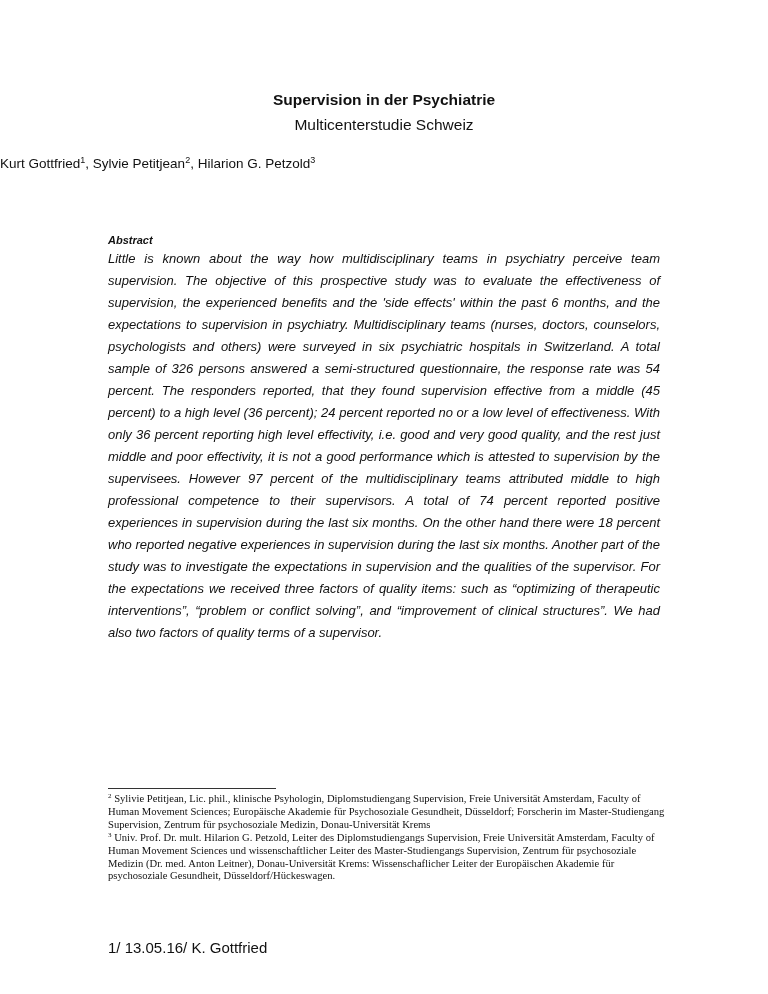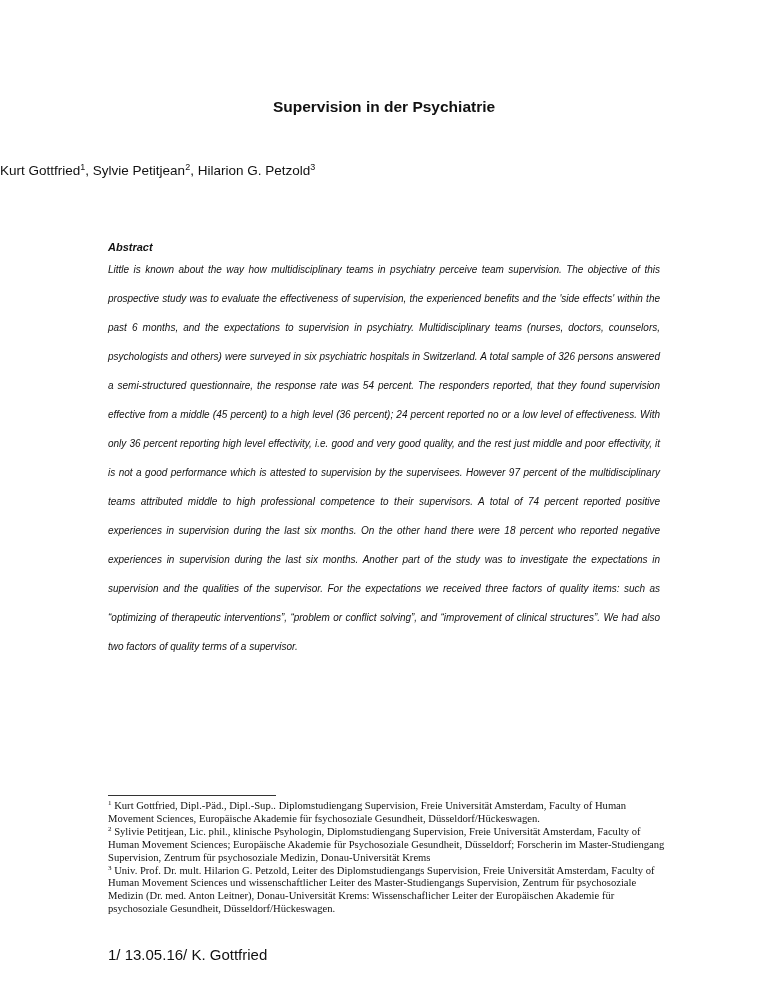--- a/index.html
+++ b/index.html
@@ -9,21 +9,21 @@
     }
     body {
       width: 768px;
       height: 994px;
       position: relative;
       overflow: hidden;
       color: #111111;
     }
     .page {
       position: absolute;
-      left: 0; top: 11px;
+      left: 0; top: 4px;
       width: 768px;
       height: 950px;
     }
     .title {
       position: absolute;
       left: 0; width: 768px;
       top: 86px;
       text-align: center;
       font-family: "Liberation Sans", sans-serif;
       font-weight: bold;
@@ -63,22 +63,22 @@
       font-size: 11px;
       line-height: 18px;
     }
     .abstract-body {
       position: absolute;
       left: 108px;
       top: 244px;
       width: 552px;
       font-family: "Liberation Sans", sans-serif;
       font-style: italic;
-      font-size: 10px;
-      line-height: 29px;
+      font-size: 13px;
+      line-height: 22px;
       text-align: justify;
       margin: 0;
     }
     .footnote-rule {
       position: absolute;
       left: 108px;
       top: 784px;
       width: 168px;
       height: 0;
       border-top: 1px solid #333333;
@@ -109,31 +109,31 @@
       font-size: 15px;
       line-height: 14px;
     }
   </style>
 </head>
 <body>
 
 <div class="page">
 
   <div class="title">Supervision in der Psychiatrie</div>
+  <div class="subtitle">Multicenterstudie Schweiz</div>
 
   <div class="authors">
     <span><span>Kurt Gottfried</span><sup>1</sup><span>, </span></span><span><span>Sylvie Petitjean</span><sup>2</sup><span>, </span></span><span><span>Hilarion G. Petzold</span><sup>3</sup></span>
   </div>
 
   <div class="abstract-heading">Abstract</div>
   <p class="abstract-body">Little is known about the way how multidisciplinary teams in psychiatry perceive team supervision. The objective of this prospective study was to evaluate the effectiveness of supervision, the experienced benefits and the 'side effects' within the past 6 months, and the expectations to supervision in psychiatry. Multidisciplinary teams (nurses, doctors, counselors, psychologists and others) were surveyed in six psychiatric hospitals in Switzerland. A total sample of 326 persons answered a semi-structured questionnaire, the response rate was 54 percent. The responders reported, that they found supervision effective from a middle (45 percent) to a high level (36 percent); 24 percent reported no or a low level of effectiveness. With only 36 percent reporting high level effectivity, i.e. good and very good quality, and the rest just middle and poor effectivity, it is not a good performance which is attested to supervision by the supervisees. However 97 percent of the multidisciplinary teams attributed middle to high professional competence to their supervisors. A total of 74 percent reported positive experiences in supervision during the last six months. On the other hand there were 18 percent who reported negative experiences in supervision during the last six months. Another part of the study was to investigate the expectations in supervision and the qualities of the supervisor. For the expectations we received three factors of quality items: such as “optimizing of therapeutic interventions”, “problem or conflict solving”, and “improvement of clinical structures”. We had also two factors of quality terms of a supervisor.</p>
 
   <div class="footnote-rule"></div>
 
   <div class="footnotes">
-    <p class="footnote"><sup>1</sup> <span>Kurt Gottfried, Dipl.-Päd., Dipl.-Sup.. Diplomstudiengang Supervision, Freie Universität Amsterdam, Faculty of Human Movement Sciences, Europäische Akademie für fsychosoziale Gesundheit, Düsseldorf/Hückeswagen.</span></p>
     <p class="footnote"><sup>2</sup> <span>Sylivie Petitjean, Lic. phil., klinische Psyhologin, Diplomstudiengang Supervision, Freie Universität Amsterdam, Faculty of Human Movement Sciences; Europäische Akademie für Psychosoziale Gesundheit, Düsseldorf; Forscherin im Master-Studiengang Supervision, Zentrum für psychosoziale Medizin, Donau-Universität Krems</span></p>
     <p class="footnote"><sup>3</sup> <span>Univ. Prof. Dr. mult. Hilarion G. Petzold, Leiter des Diplomstudiengangs Supervision, Freie Universität Amsterdam, Faculty of Human Movement Sciences und wissenschaftlicher Leiter des Master-Studiengangs Supervision, Zentrum für psychosoziale Medizin (Dr. med. Anton Leitner), Donau-Universität Krems: Wissenschaflicher Leiter der Europäischen Akademie für psychosoziale Gesundheit, Düsseldorf/Hückeswagen.</span></p>
   </div>
 
   <div class="page-footer">1/ 13.05.16/ K. Gottfried</div>
 
 </div>
 
 </body></html>

